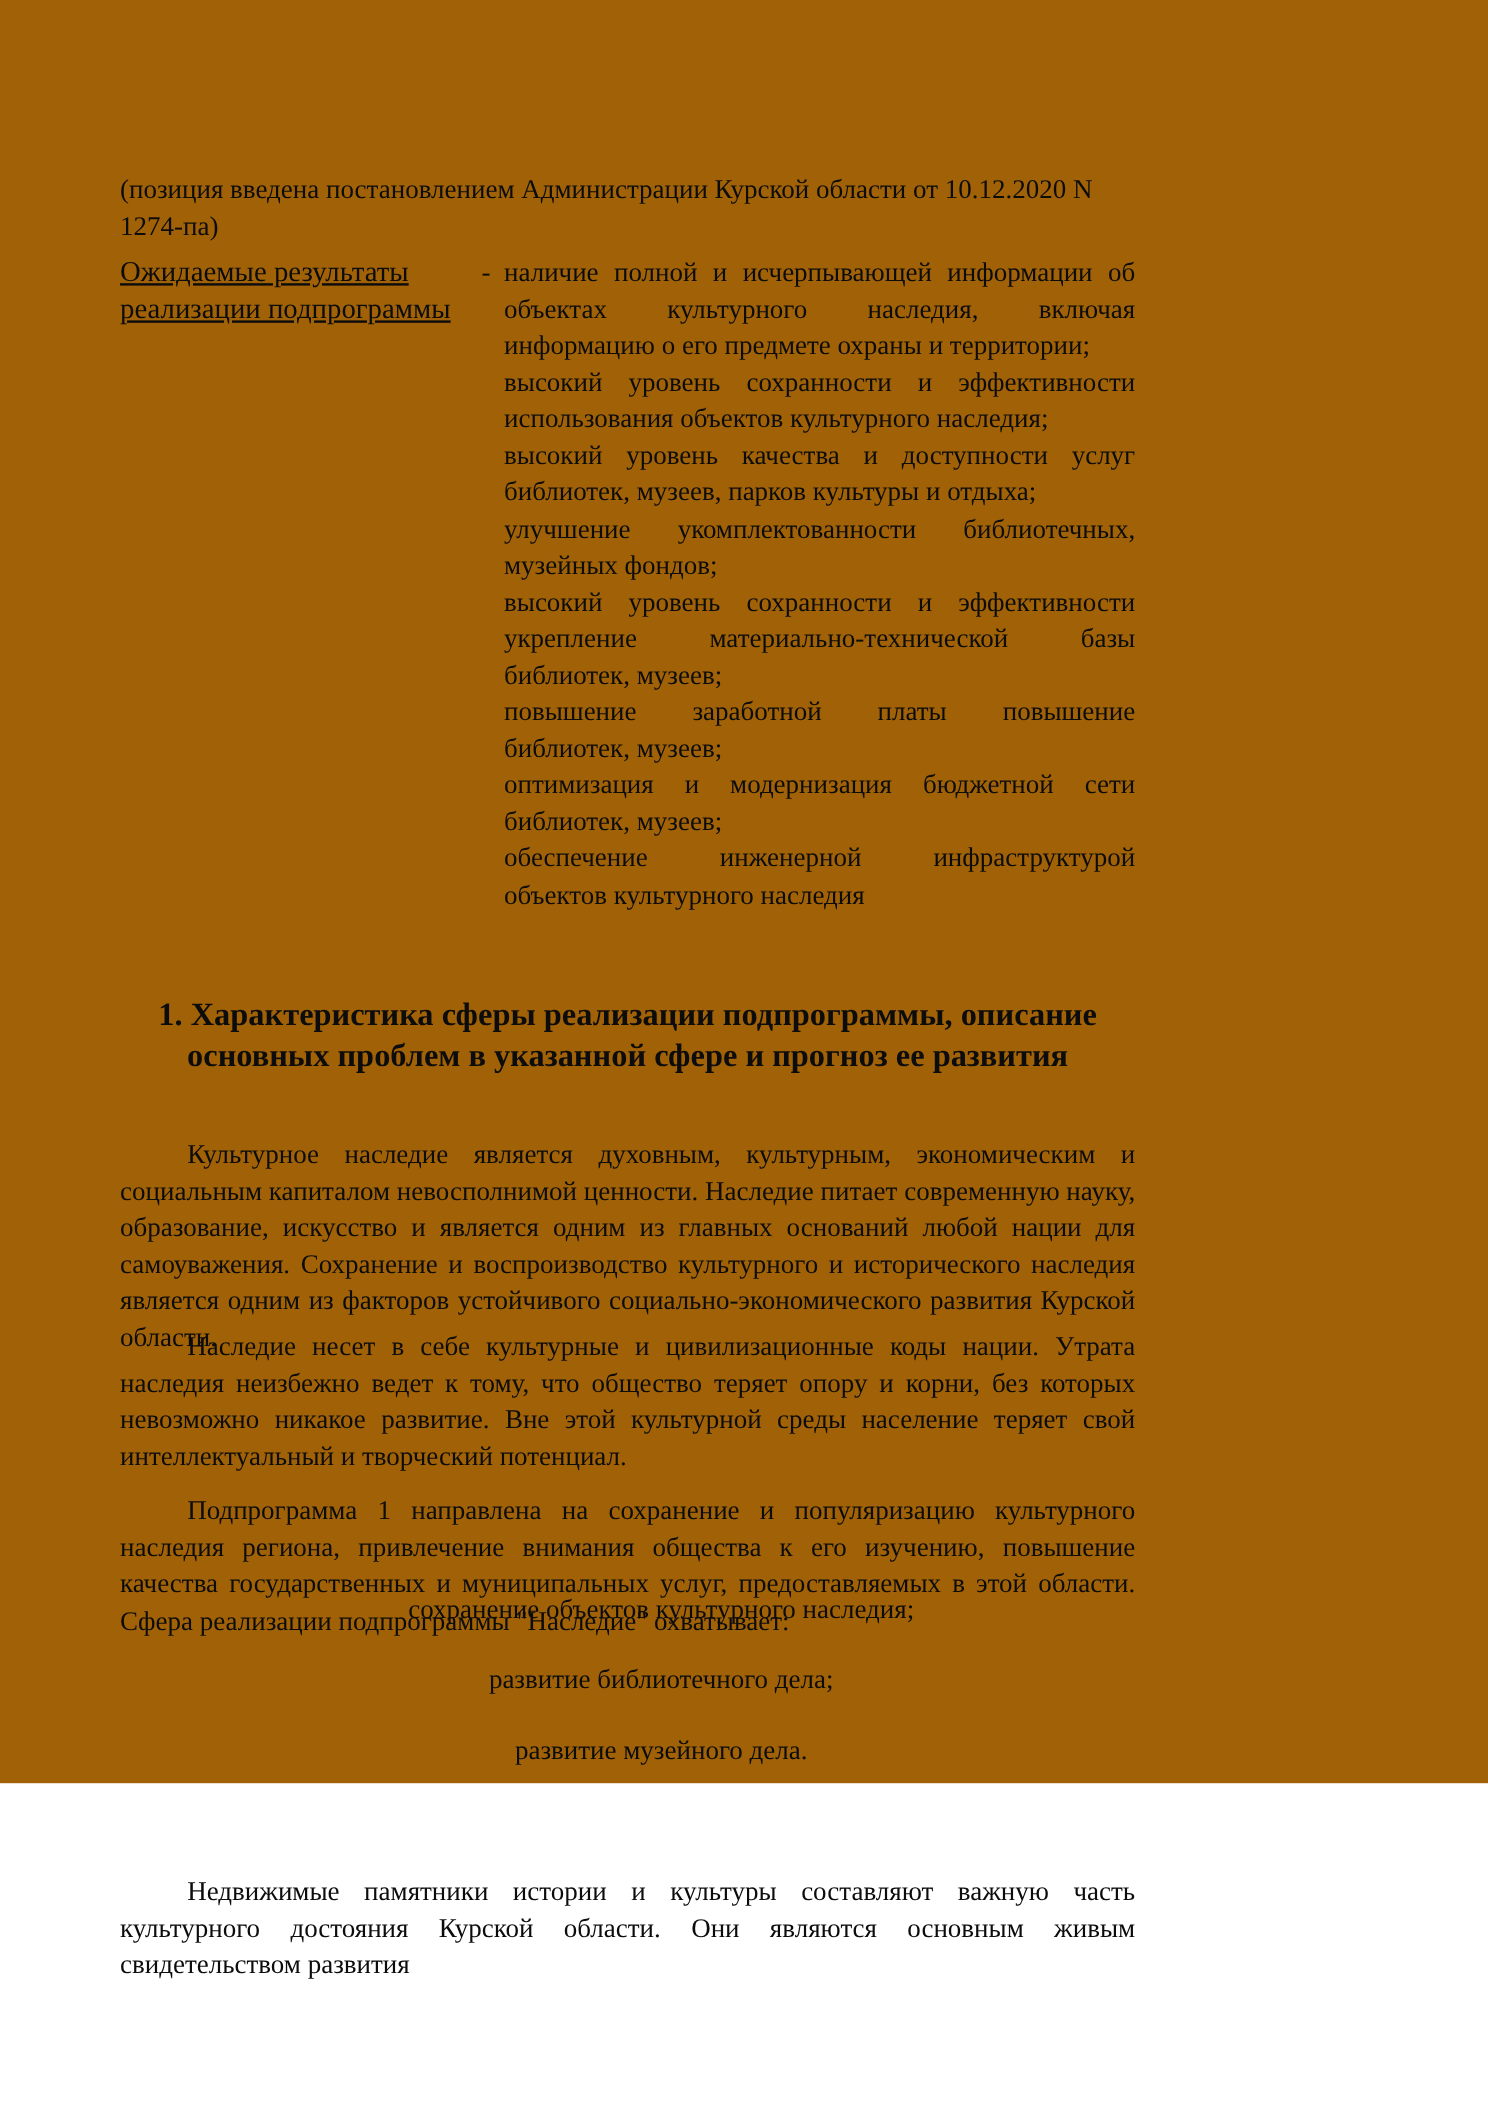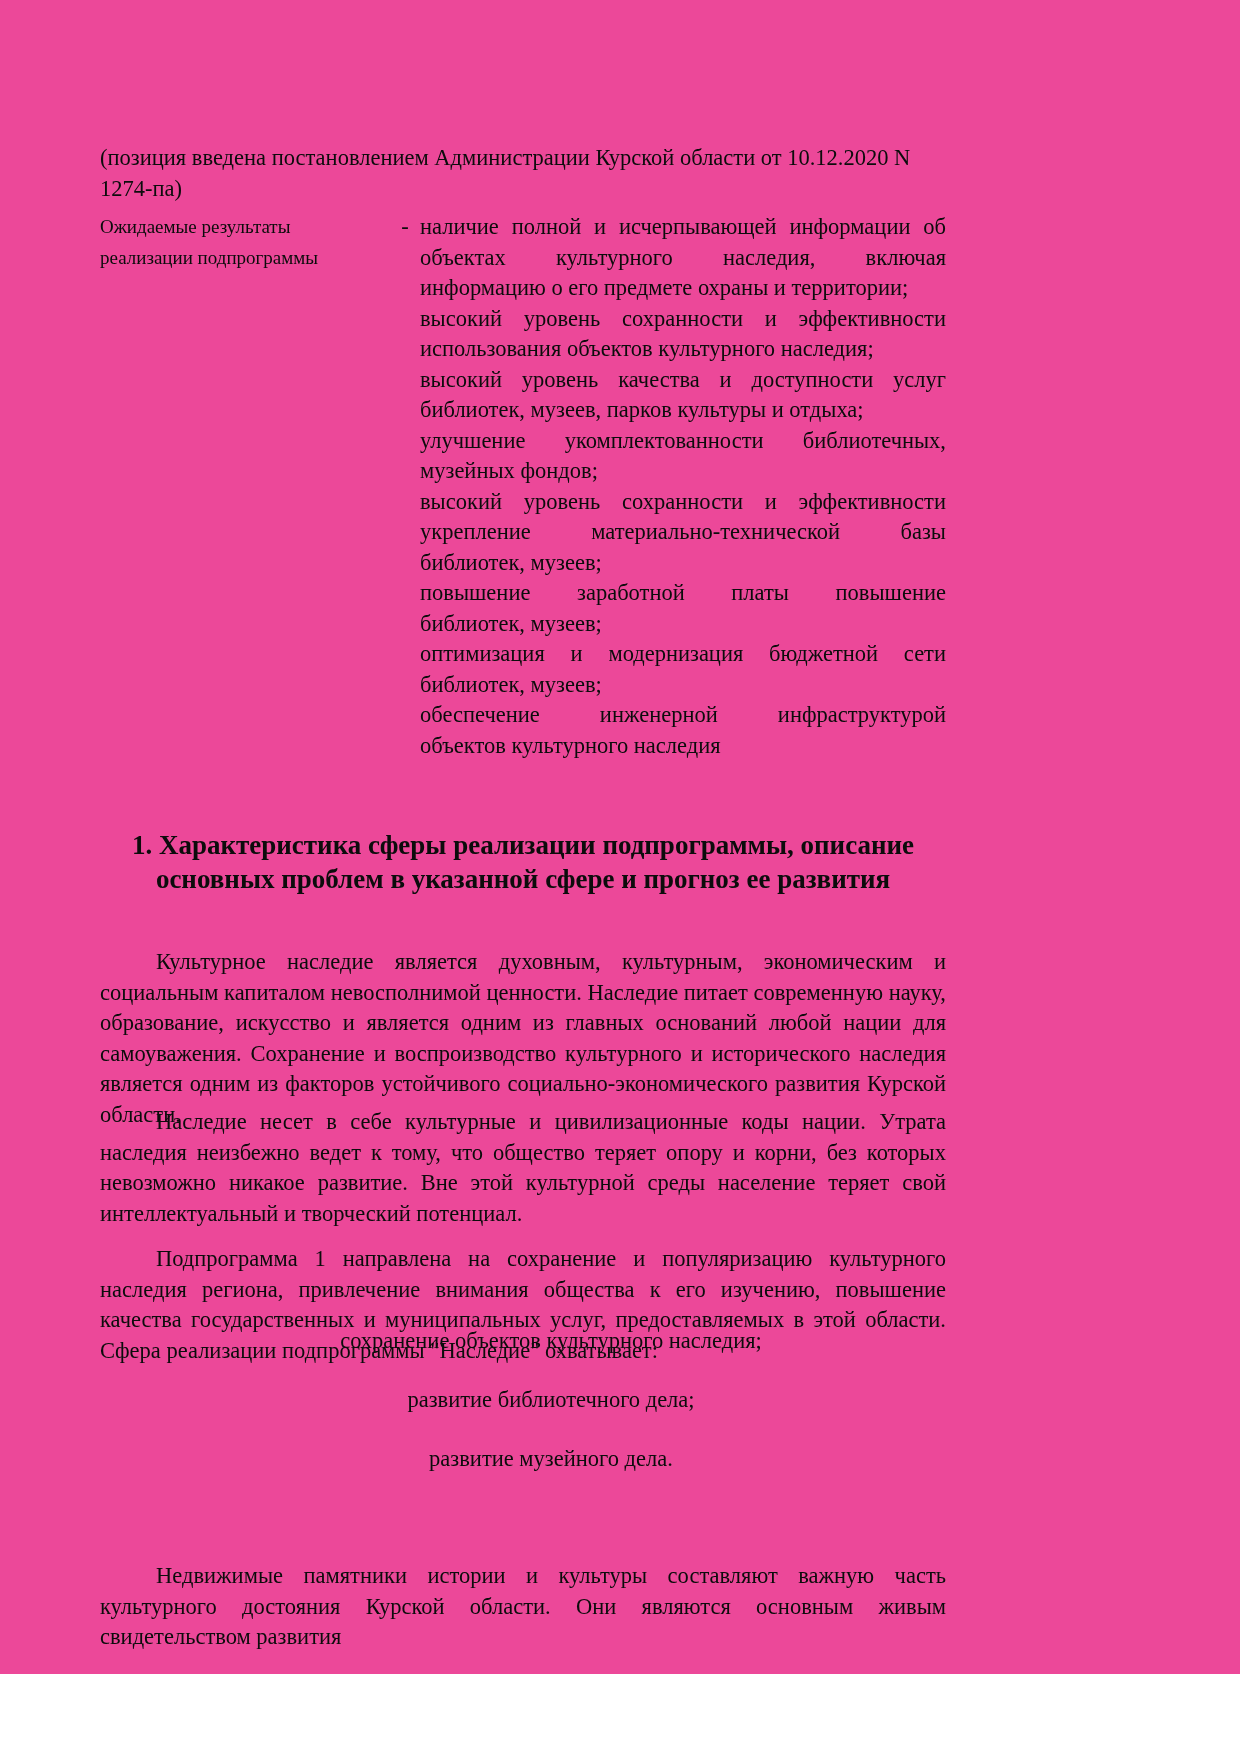--- a/index.html
+++ b/index.html
@@ -15,22 +15,22 @@
     font-family: "Liberation Serif", "DejaVu Serif", serif;
     color: #0c0c0c;
     overflow: hidden;
   }
 
   .page {
     position: absolute;
     left: 0;
     top: 0;
     width: 1240px;
-    height: 1674px;
-    background: #ec4899;
+    height: 1486px;
+    background: #a16207;
   }
 
   .content {
     position: absolute;
     left: 100px;
     top: 0;
     width: 846px;
   }
 
   
@@ -63,25 +63,26 @@
     position: absolute;
     top: 212px;
     left: 0;
     width: 846px;
     display: flex;
     align-items: flex-start;
   }
   .def-label {
     width: 290px;
     flex: 0 0 290px;
-    font-size: 19px;
+    font-size: 24px;
     line-height: 30.5px;
     text-align: left;
     padding-right: 6px;
     box-sizing: border-box;
+    text-decoration: underline;
   }
   .def-dash {
     width: 30px;
     flex: 0 0 30px;
     font-size: 22.5px;
     line-height: 30.5px;
     text-align: center;
   }
   .def-value {
     flex: 1 1 auto;

